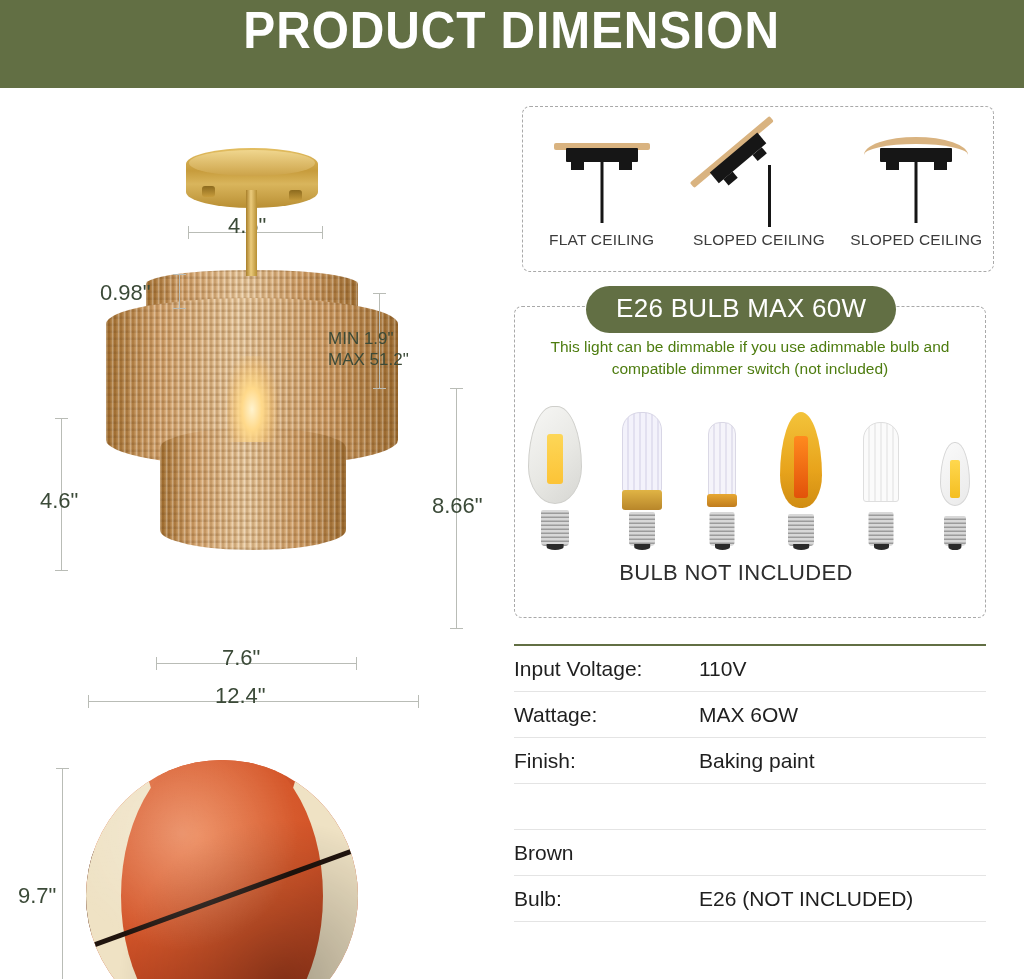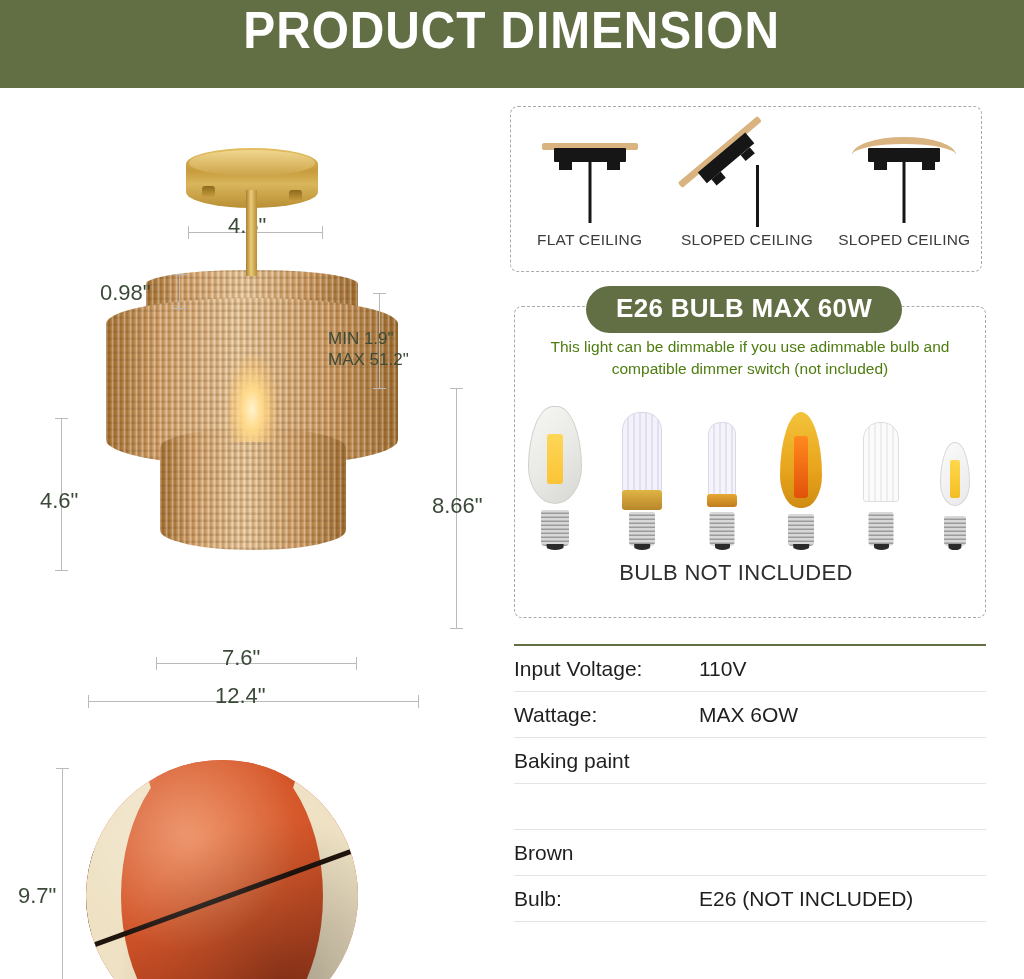--- a/index.html
+++ b/index.html
@@ -115,21 +115,21 @@
                 radial-gradient(circle at 72% 82%, rgba(0,0,0,0.30) 0%, rgba(0,0,0,0) 55%);
   }
 
   
   .panel-box {
     position: absolute;
     border: 1.5px dashed #a9a9a9;
     border-radius: 8px;
     background: #fff;
   }
-  .ceiling-box { left: 10px; top: 18px; width: 472px; height: 166px; }
+  .ceiling-box { left: 22px; top: 18px; width: 472px; height: 166px; }
   .bulb-box    { left: 14px; top: 218px; width: 472px; height: 312px; }
 
   .ceiling-row { position:absolute; left:0; top:22px; width:472px; height:120px; display:flex; }
   .ceiling-item { flex:1; position:relative; }
   .ci-label {
     position:absolute; bottom:0; left:0; width:100%;
     text-align:center; font-size:15.5px; color:#3c3c3c; letter-spacing:0.2px;
   }
   .cl-plate-flat {
     position:absolute; left:50%; top:14px; transform:translateX(-50%);
@@ -153,21 +153,21 @@
     position:absolute; left:50%; top:8px; transform:translateX(-50%);
     width:104px; height:18px;
     border-top:7px solid #D9B380; border-radius:50% / 100% 100% 0 0;
   }
 
   
   .bulb-badge {
     position:absolute; left:86px; top:198px;
     background:#626F44; color:#fff;
     padding: 7px 30px 9px; border-radius: 26px;
-    font-size: 26px; font-weight: 700; letter-spacing:0.3px;
+    font-size: 26px; font-weight: 400; letter-spacing:0.3px;
     z-index: 5;
   }
   .bulb-note {
     position:absolute; left:28px; top:248px; width:444px;
     text-align:center; color:#4d7c0f; font-size:15.5px; line-height:1.45;
   }
   .bulb-row {
     position:absolute; left:24px; top:308px; width:452px; height:150px;
     display:flex; align-items:flex-end; justify-content:space-between;
   }
@@ -391,20 +391,21 @@
 
       <div class="spec-row">
         <div class="spec-key">Input Voltage:</div>
         <div class="spec-val">110V</div>
       </div>
       <div class="spec-row">
         <div class="spec-key">Wattage:</div>
         <div class="spec-val">MAX 6OW</div>
       </div>
       <div class="spec-row">
+        <div class="spec-key">Finish:</div>
         <div class="spec-val">Baking paint</div>
       </div>
       <div class="spec-row">
       </div>
       <div class="spec-row">
         <div class="spec-val">Brown</div>
       </div>
       <div class="spec-row">
         <div class="spec-key">Bulb:</div>
         <div class="spec-val">E26 (NOT INCLUDED)</div>

